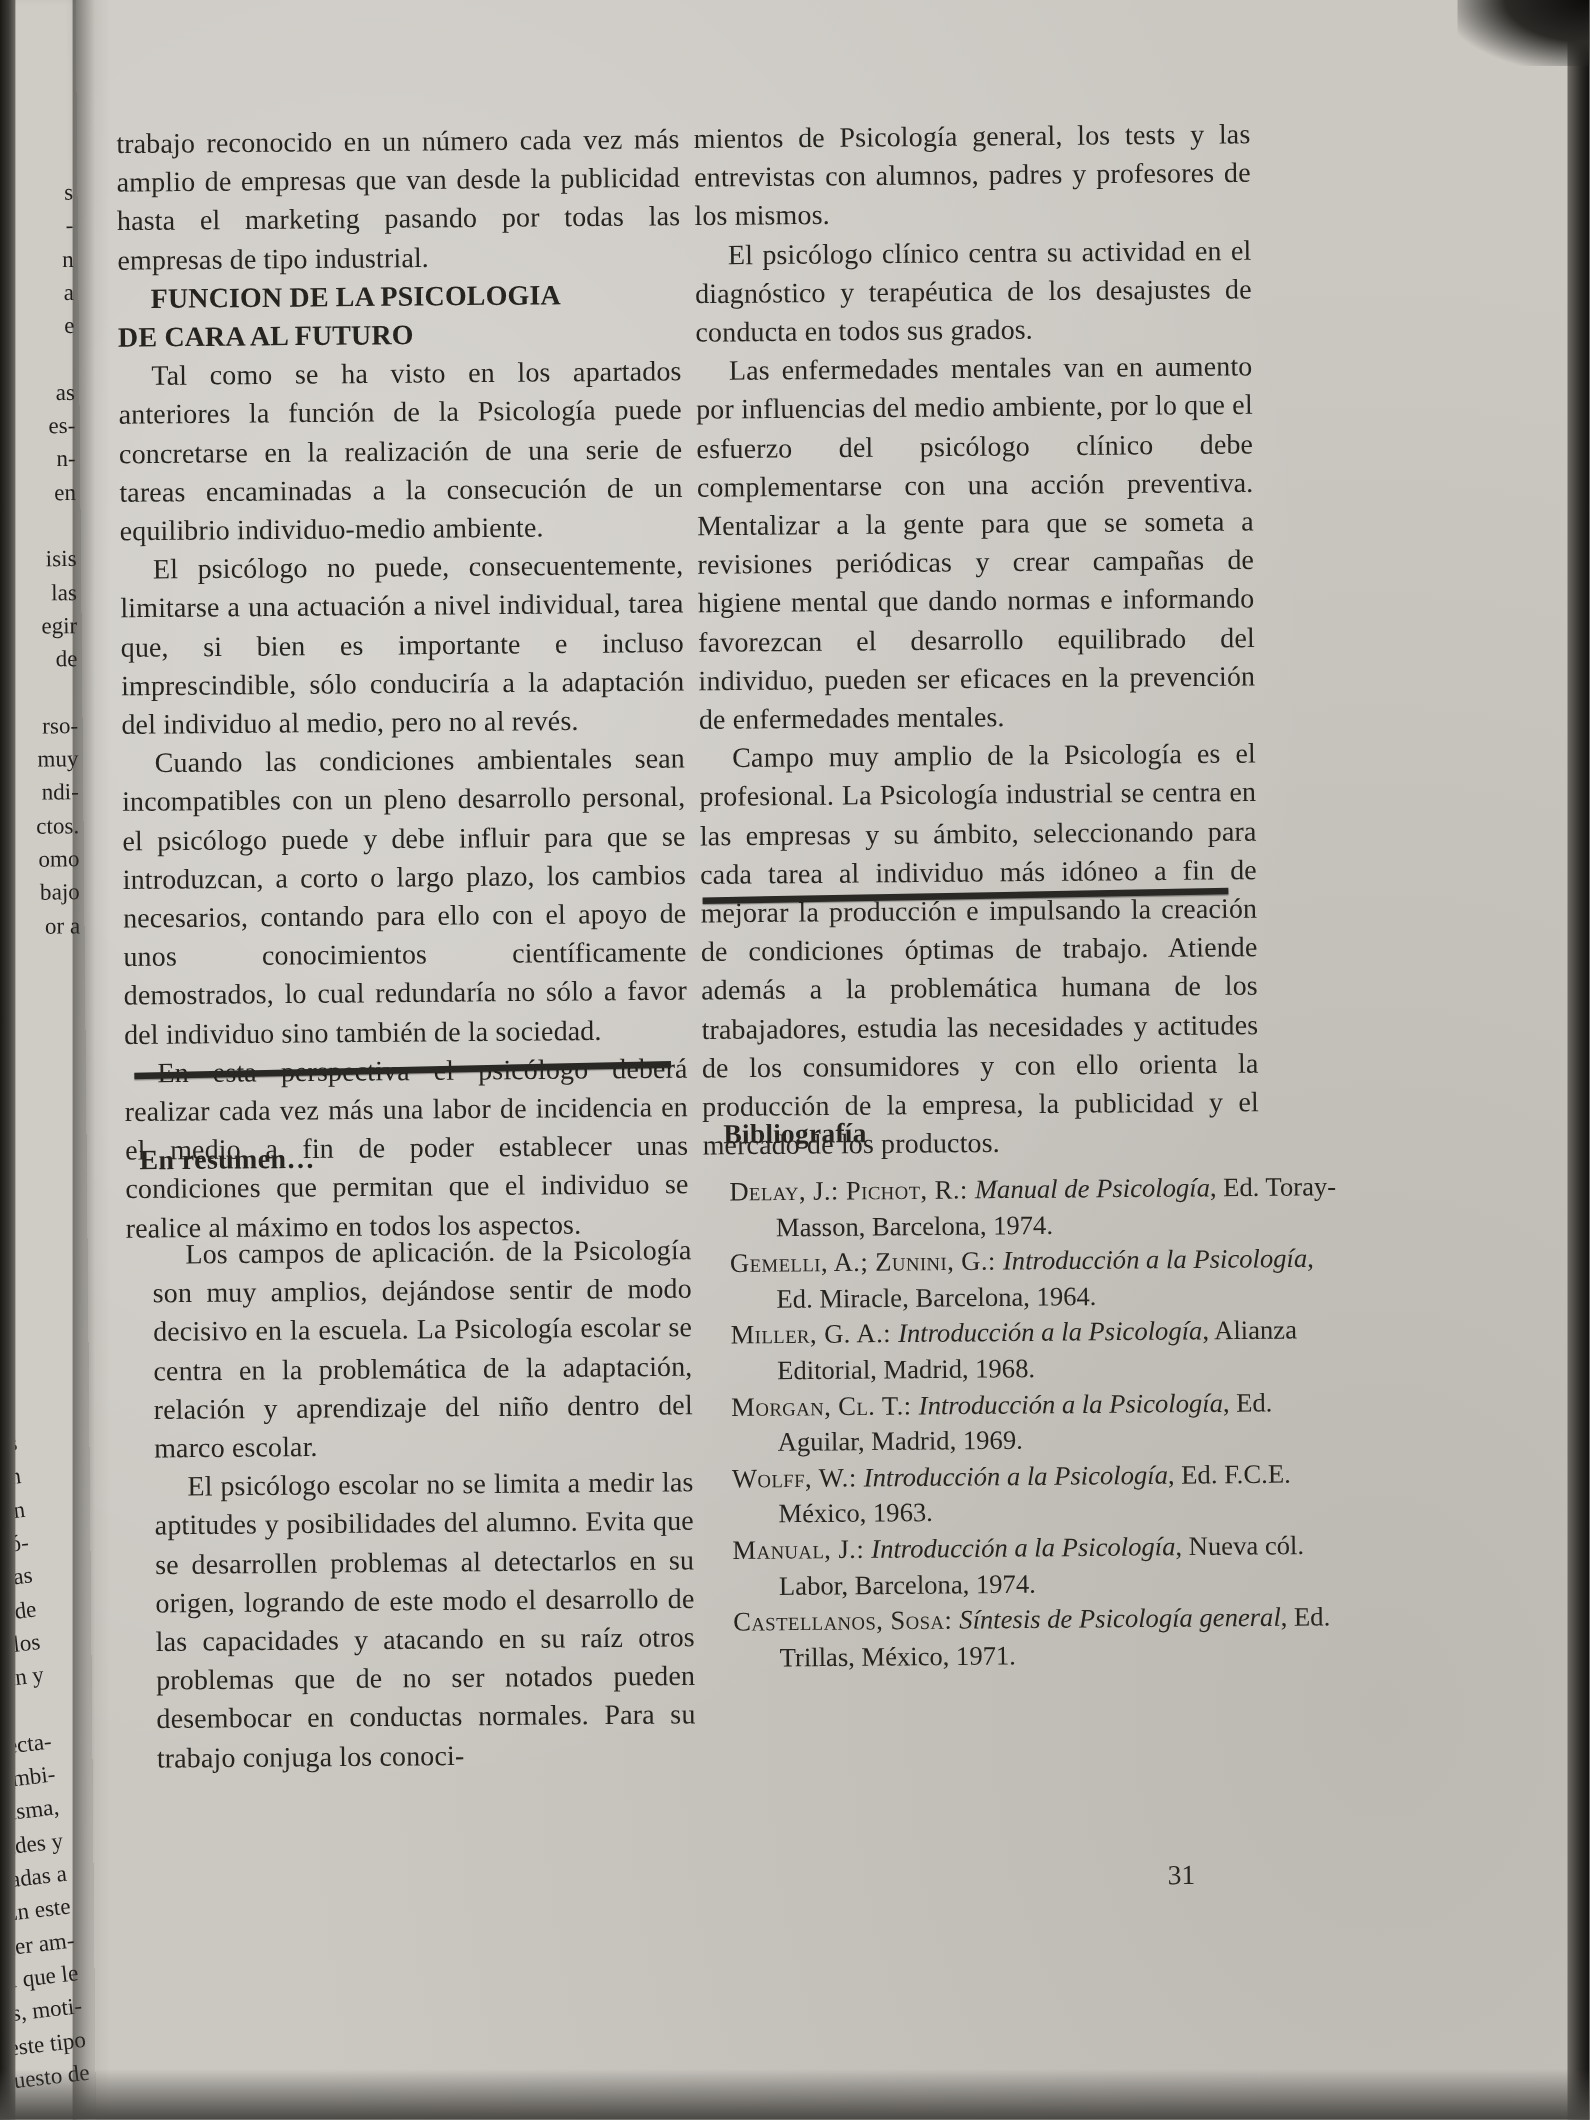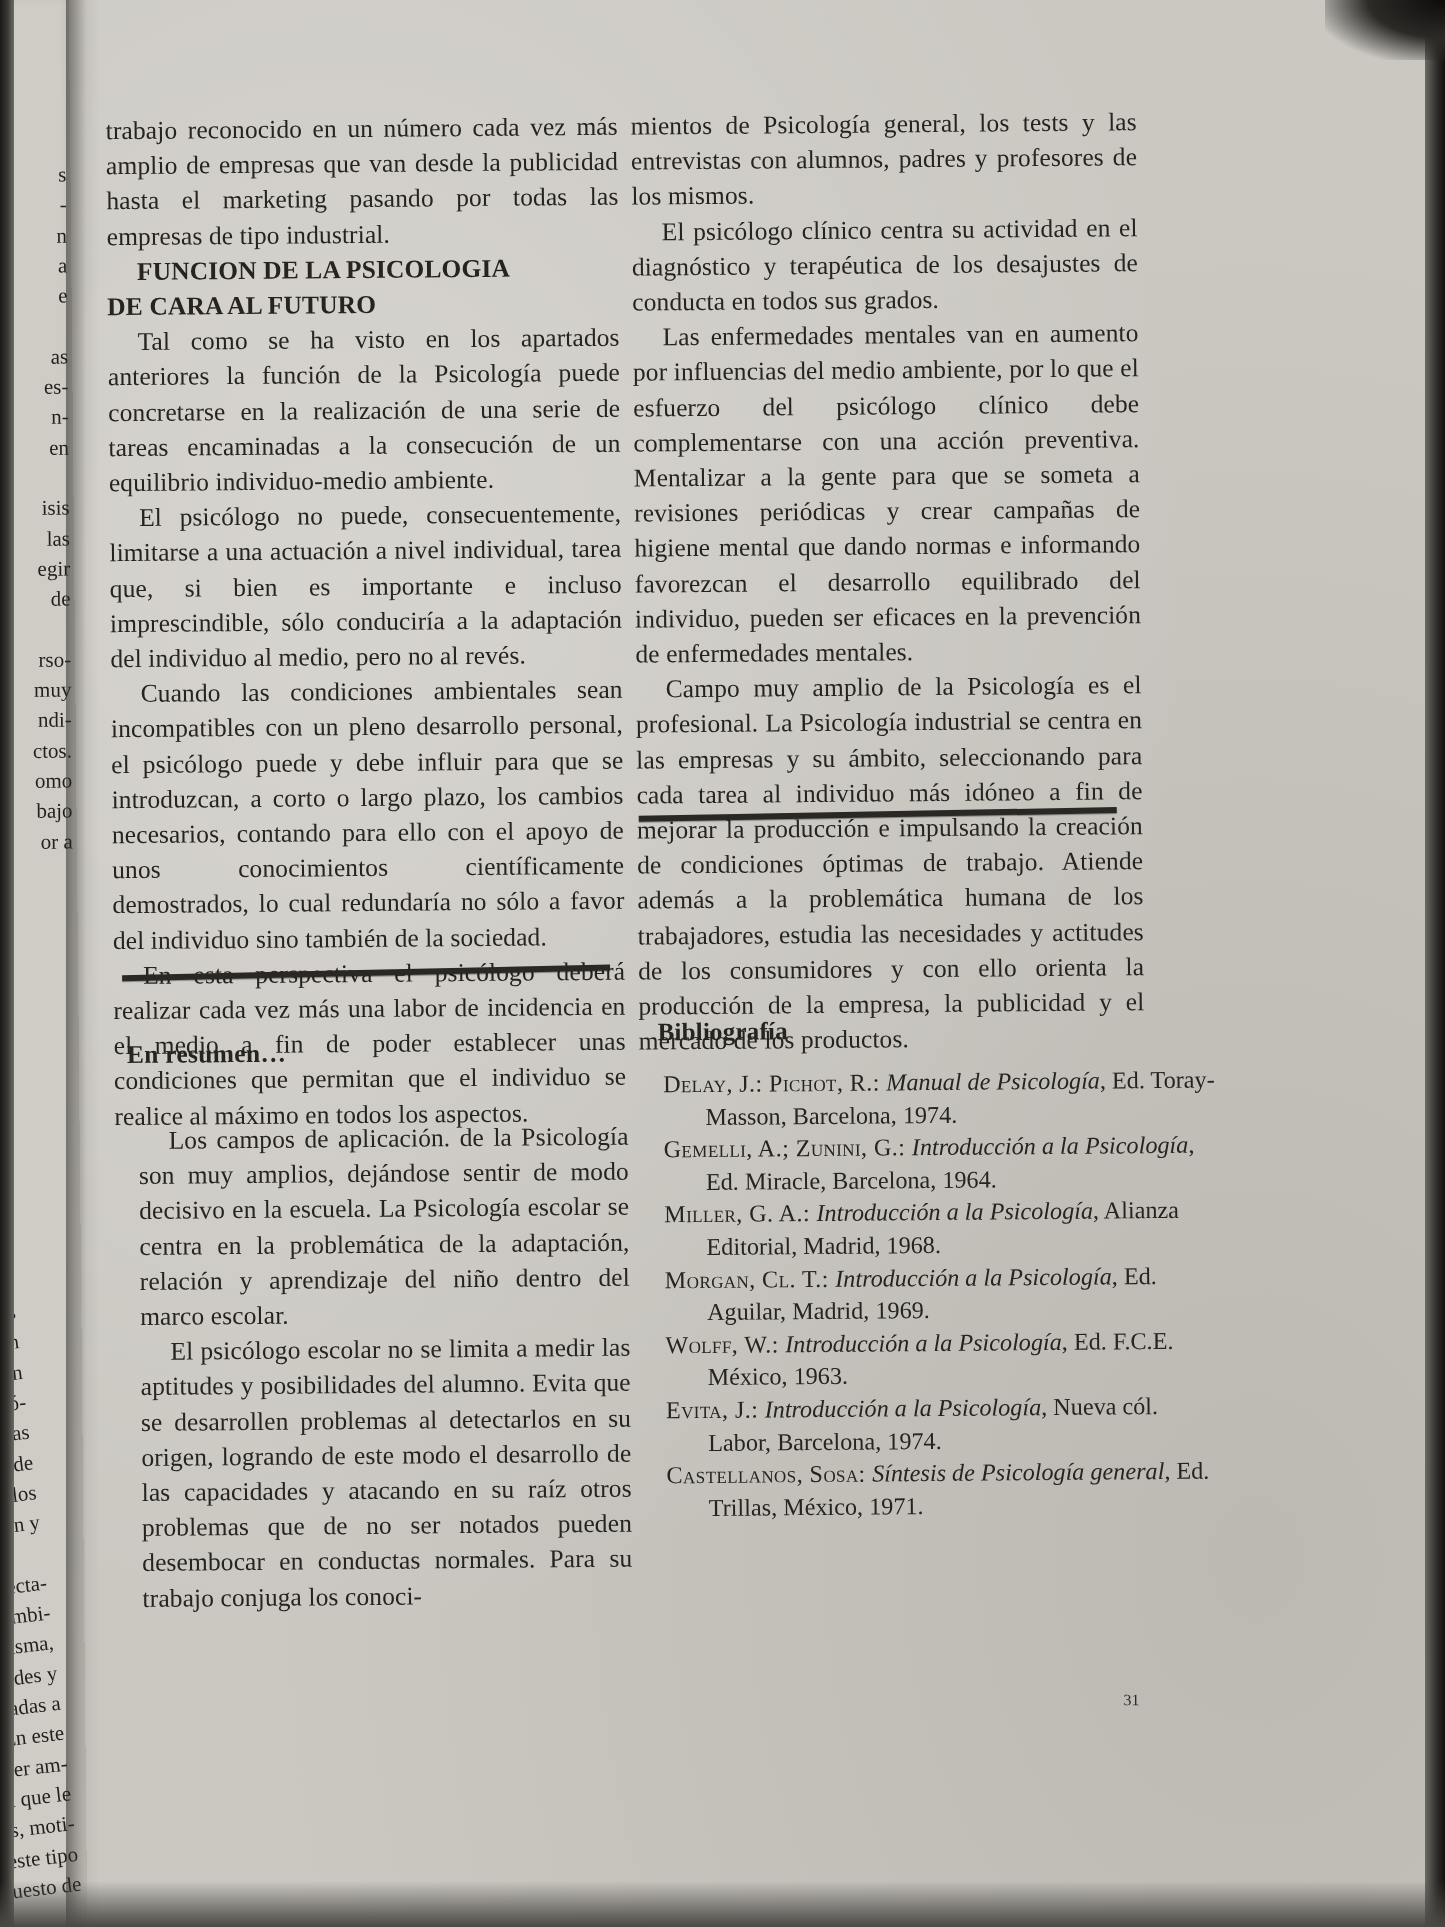--- a/index.html
+++ b/index.html
@@ -202,22 +202,22 @@
     white-space: normal;
   }
   .bib-author {
     font-variant: small-caps;
     letter-spacing: 0.4px;
   }
   .bib-title { font-style: italic; }
 
   #page-number {
     position: absolute;
-    left: 1117px; top: 1695px;
-    font-size: 16px;
+    left: 1055px; top: 1695px;
+    font-size: 25px;
     color: #2a2824;
   }
 
   
   .showthrough {
     position: absolute;
     z-index: 2;
     opacity: 0.085;
     color: #3a3833;
     font-size: 25px;
@@ -334,21 +334,21 @@
       <div class="bib-entry">
         <span class="bib-author">Miller, G. A.: </span><span class="bib-title">Introducción a la Psicología</span><span>, Alianza Editorial, Madrid, 1968.</span>
       </div>
       <div class="bib-entry">
         <span class="bib-author">Morgan, Cl. T.: </span><span class="bib-title">Introducción a la Psicología</span><span>, Ed. Aguilar, Madrid, 1969.</span>
       </div>
       <div class="bib-entry">
         <span class="bib-author">Wolff, W.: </span><span class="bib-title">Introducción a la Psicología</span><span>, Ed. F.C.E. México, 1963.</span>
       </div>
       <div class="bib-entry">
-        <span class="bib-author">Evita, J.: </span><span class="bib-title">Introducción a la Psicología</span><span>, Nueva cól. Labor, Barcelona, 1974.</span>
+        <span class="bib-author">Manual, J.: </span><span class="bib-title">Introducción a la Psicología</span><span>, Nueva cól. Labor, Barcelona, 1974.</span>
       </div>
       <div class="bib-entry">
         <span class="bib-author">Castellanos, Sosa: </span><span class="bib-title">Síntesis de Psicología general</span><span>, Ed. Trillas, México, 1971.</span>
       </div>
     </div>
 
     <div id="page-number">31</div>
 
   </div>
 

